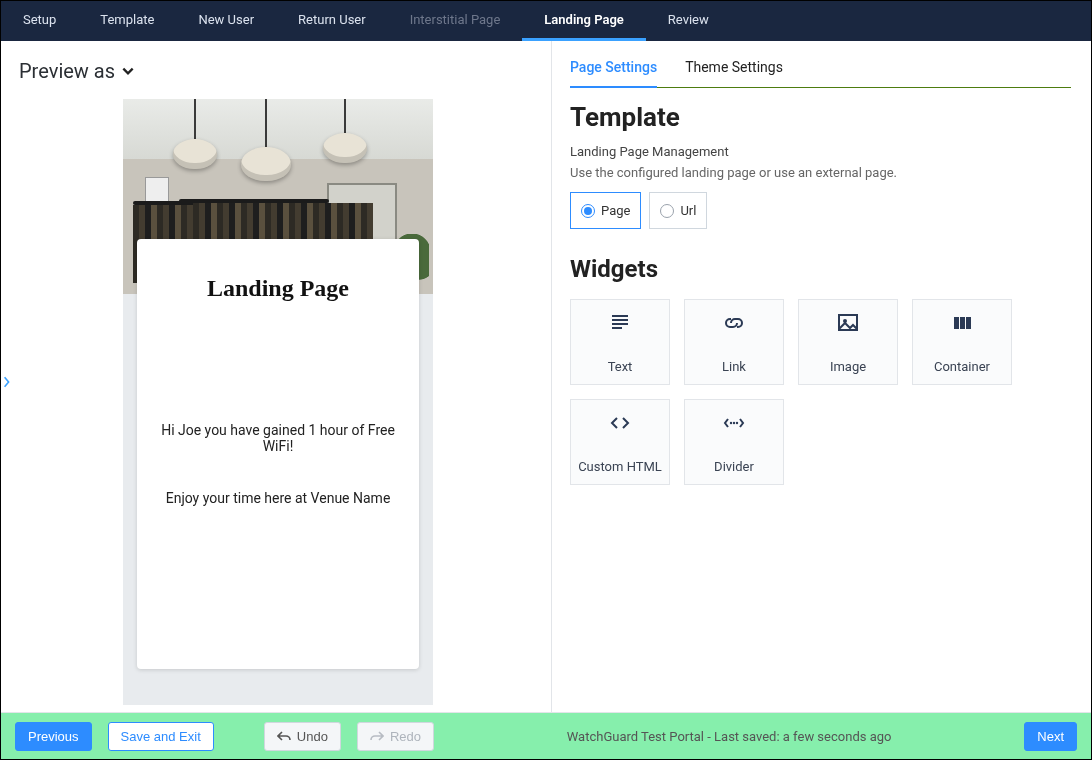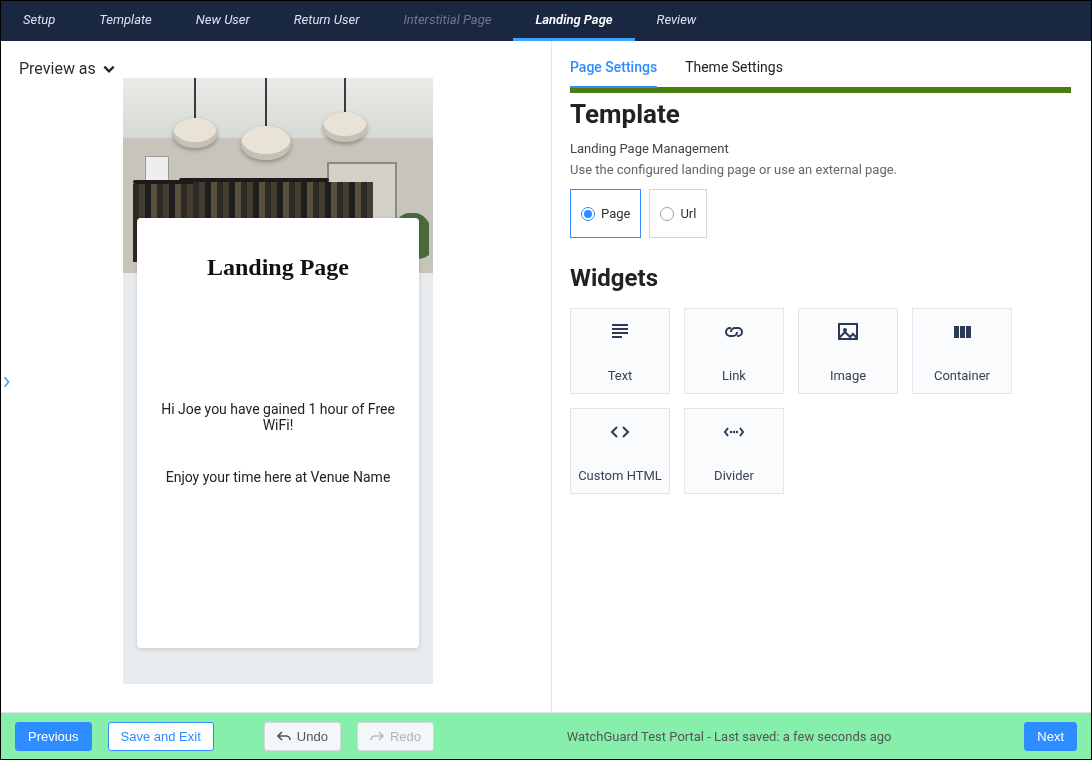--- a/index.html
+++ b/index.html
@@ -22,21 +22,20 @@
     align-items: stretch;
   }
   .topnav-item {
     color: #dbe2ee;
     font-size: 13px;
     padding: 0 22px;
     display: flex;
     align-items: center;
     cursor: pointer;
     border-bottom: 3px solid transparent;
-    font-style: italic;
   }
   .topnav-item.disabled { color: #6e778b; }
   .topnav-item.active {
     color: #fff;
     font-weight: 600;
     border-bottom: 3px solid #3aa1ff;
   }
 
   
   .left-handle {
@@ -59,23 +58,23 @@
   .leftpane {
     width: 550px;
     padding: 18px 0 0 18px;
     background: #fff;
   }
   .preview-as {
     display: inline-flex;
     align-items: center;
     gap: 6px;
     color: #2b2f34;
-    font-size: 16px;
+    font-size: 20px;
     cursor: pointer;
-    margin-bottom: 0;
+    margin-bottom: 16px;
   }
   .preview-as svg { width: 14px; height: 14px; }
 
   .phone-frame {
     width: 310px;
     height: 606px;
     margin-left: 104px;
     background: #e8ebee;
     position: relative;
     overflow: hidden;
@@ -152,22 +151,22 @@
   }
 
   
   .rightpane {
     flex:1;
     border-left:1px solid #e2e5e9;
     padding: 10px 20px 20px 18px;
   }
   .tabs {
     display:flex; gap:28px;
-    border-bottom:6px solid #4d7c0f;
-    margin-bottom:6px;
+    border-bottom:1px solid #4d7c0f;
+    margin-bottom:14px;
   }
   .tab {
     padding: 8px 0 11px 0;
     font-size:14px;
     cursor:pointer;
     color:#222;
   }
   .tab.active {
     color:#2d8cff;
     border-bottom:2px solid #2d8cff;
@@ -175,21 +174,21 @@
     margin-bottom:-1px;
   }
   .h-settings {
     font-size:26px; font-weight:700; margin-bottom:12px; color:#222;
   }
   .sub-label { font-size:13px; color:#444; margin-bottom:6px;}
   .sub-desc { font-size:13px; color:#666; margin-bottom:12px;}
   .radio-group { display:flex; gap:8px; margin-bottom:26px;}
   .radio-opt {
     border:1px solid #d0d7de;
-    padding:16px 10px;
+    padding:10px 10px;
     font-size:13px;
     display:flex; align-items:center; gap:6px;
     cursor:pointer;
     background:#fff;
   }
   .radio-opt.selected { border-color:#2d8cff;}
   .radio-dot {
     width:14px; height:14px; border-radius:50%;
     border:1px solid #9aa2ac;
     display:inline-flex; align-items:center; justify-content:center;

